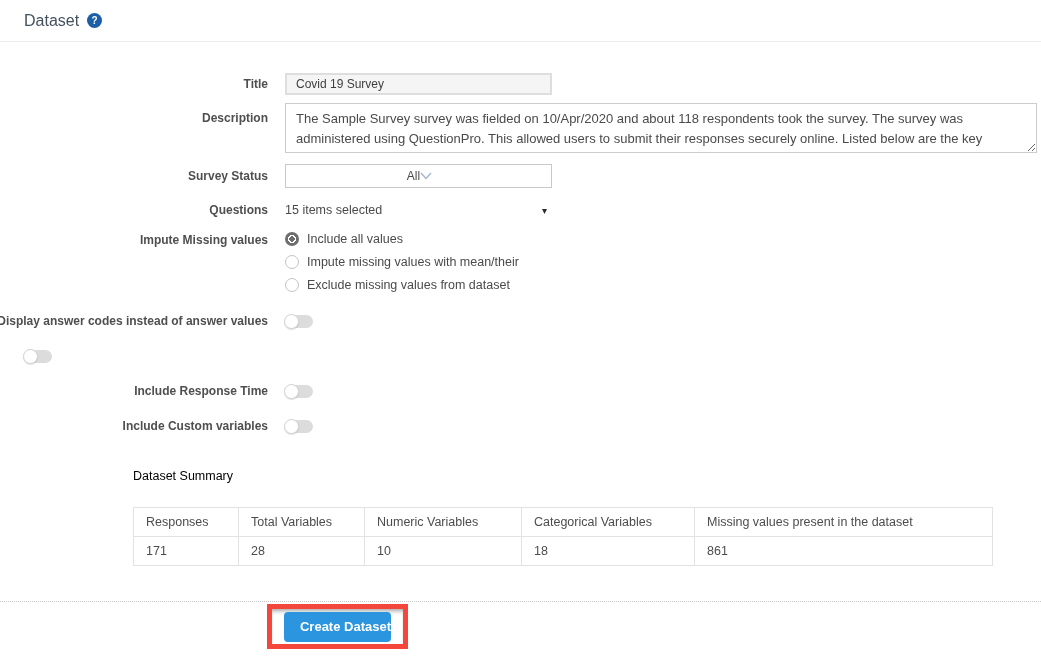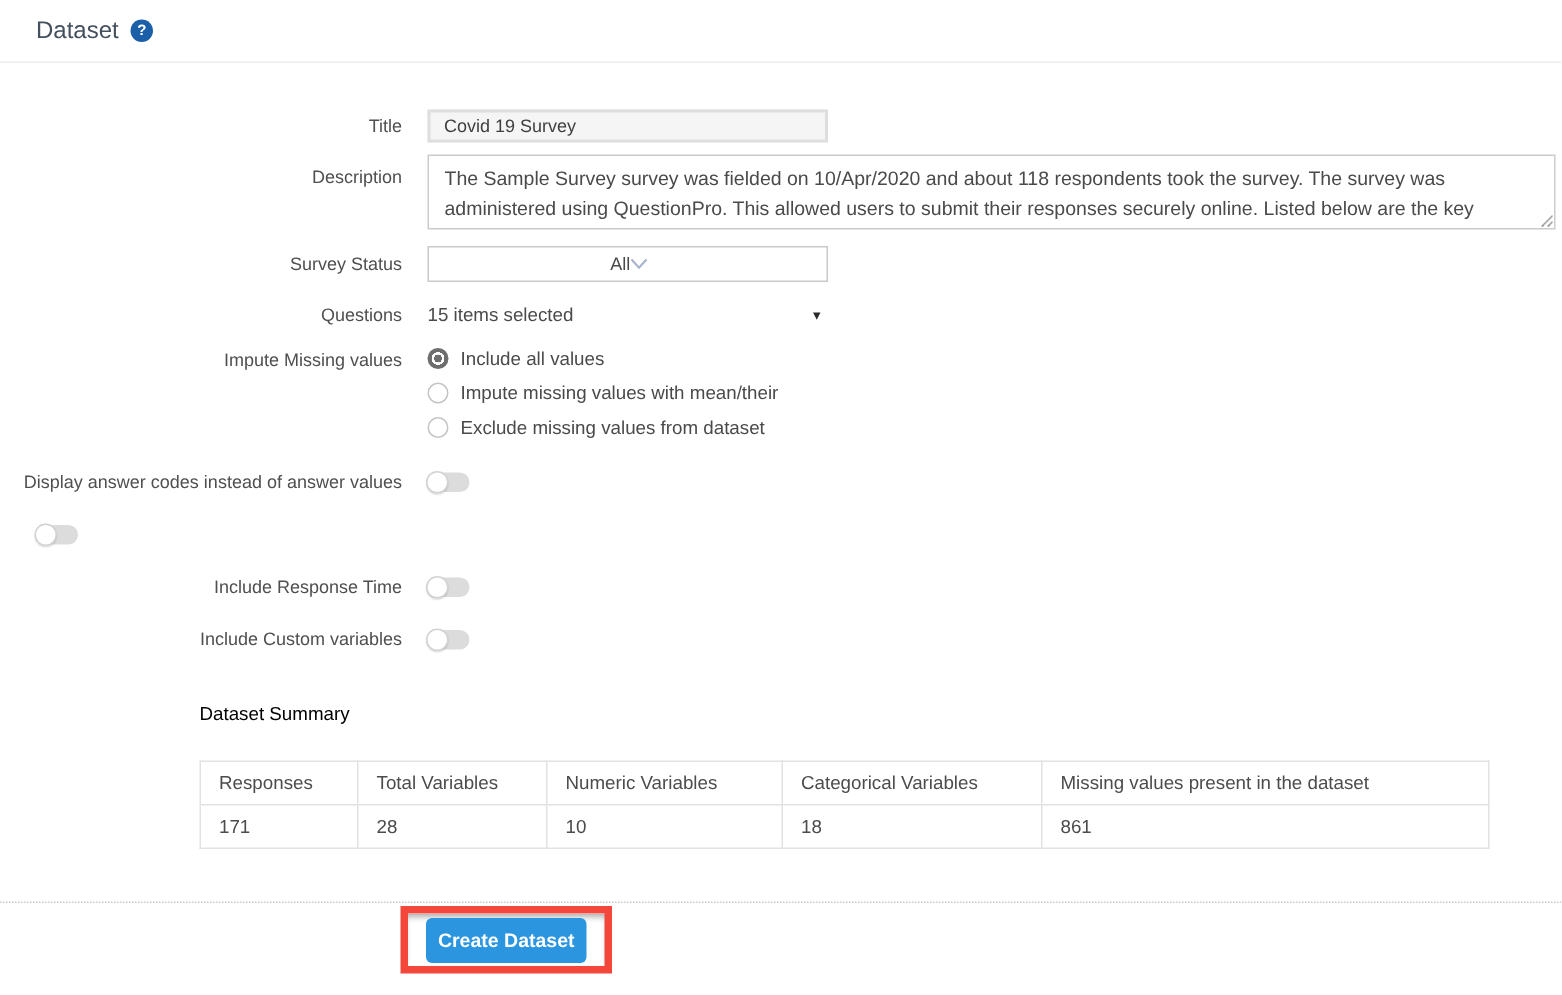--- a/index.html
+++ b/index.html
@@ -13,21 +13,21 @@
   .hdr-title { font-size:16px; color:#44505e; }
   .help-ic { width:15px; height:15px; border-radius:50%; background:#1a5fa8;
     color:#fff; font-size:10px; font-weight:bold; display:flex;
     align-items:center; justify-content:center; cursor:pointer; }
 
   
   .form { padding-left:24px; }
   .row { display:flex; }
   .lbl { width:244px; margin-right:17px; flex-shrink:0; display:flex;
     justify-content:flex-end; align-items:center; font-size:12px;
-    font-weight:normal; color:#4f4f4f; white-space:nowrap; }
+    font-weight:bold; color:#4f4f4f; white-space:nowrap; }
   .row-title { margin-top:31px; height:22px; }
   .ipt-title { width:267px; height:22px; border:2px solid #dedede;
     background:#f5f5f5; font-family:inherit; font-size:12px; color:#3f3f3f;
     padding:0 9px; outline:none; }
   .row-desc { margin-top:8px; }
   .row-desc .lbl { align-items:flex-start; padding-top:8px; }
   .ta-desc { width:752px; height:50px; border:1px solid #cccccc; background:#fff;
     font-family:inherit; font-size:13px; line-height:1.5; color:#4a4a4a;
     padding:5px 10px; outline:none; resize:both; }
   .row-status { margin-top:11px; height:24px; }
@@ -70,21 +70,21 @@
 
   
   .footer-divider { position:absolute; left:0; top:601px; width:1041px;
     border-top:1px dotted #c8c8c8; }
   .annotation-box { position:absolute; left:267px; top:604px; width:141px;
     height:45px; border:5px solid #f4473c; background:transparent;
     display:flex; align-items:center; justify-content:center;
     box-shadow:inset 0 4px 4px -2px rgba(0,0,0,0.35); }
   .btn-create { width:107px; height:30px; background:#2b95e0; border:none;
     border-radius:4px; color:#fff; font-family:inherit; font-size:13px;
-    font-weight:bold; cursor:pointer; }
+    font-weight:bold; cursor:pointer;text-align:right; }
 </style>
 </head>
 <body>
 
 <div class="page">
 
   <div class="hdr">
     <span class="hdr-title">Dataset</span>
     <span class="help-ic" style="background: rgb(26, 95, 168);">?</span>
   </div>

